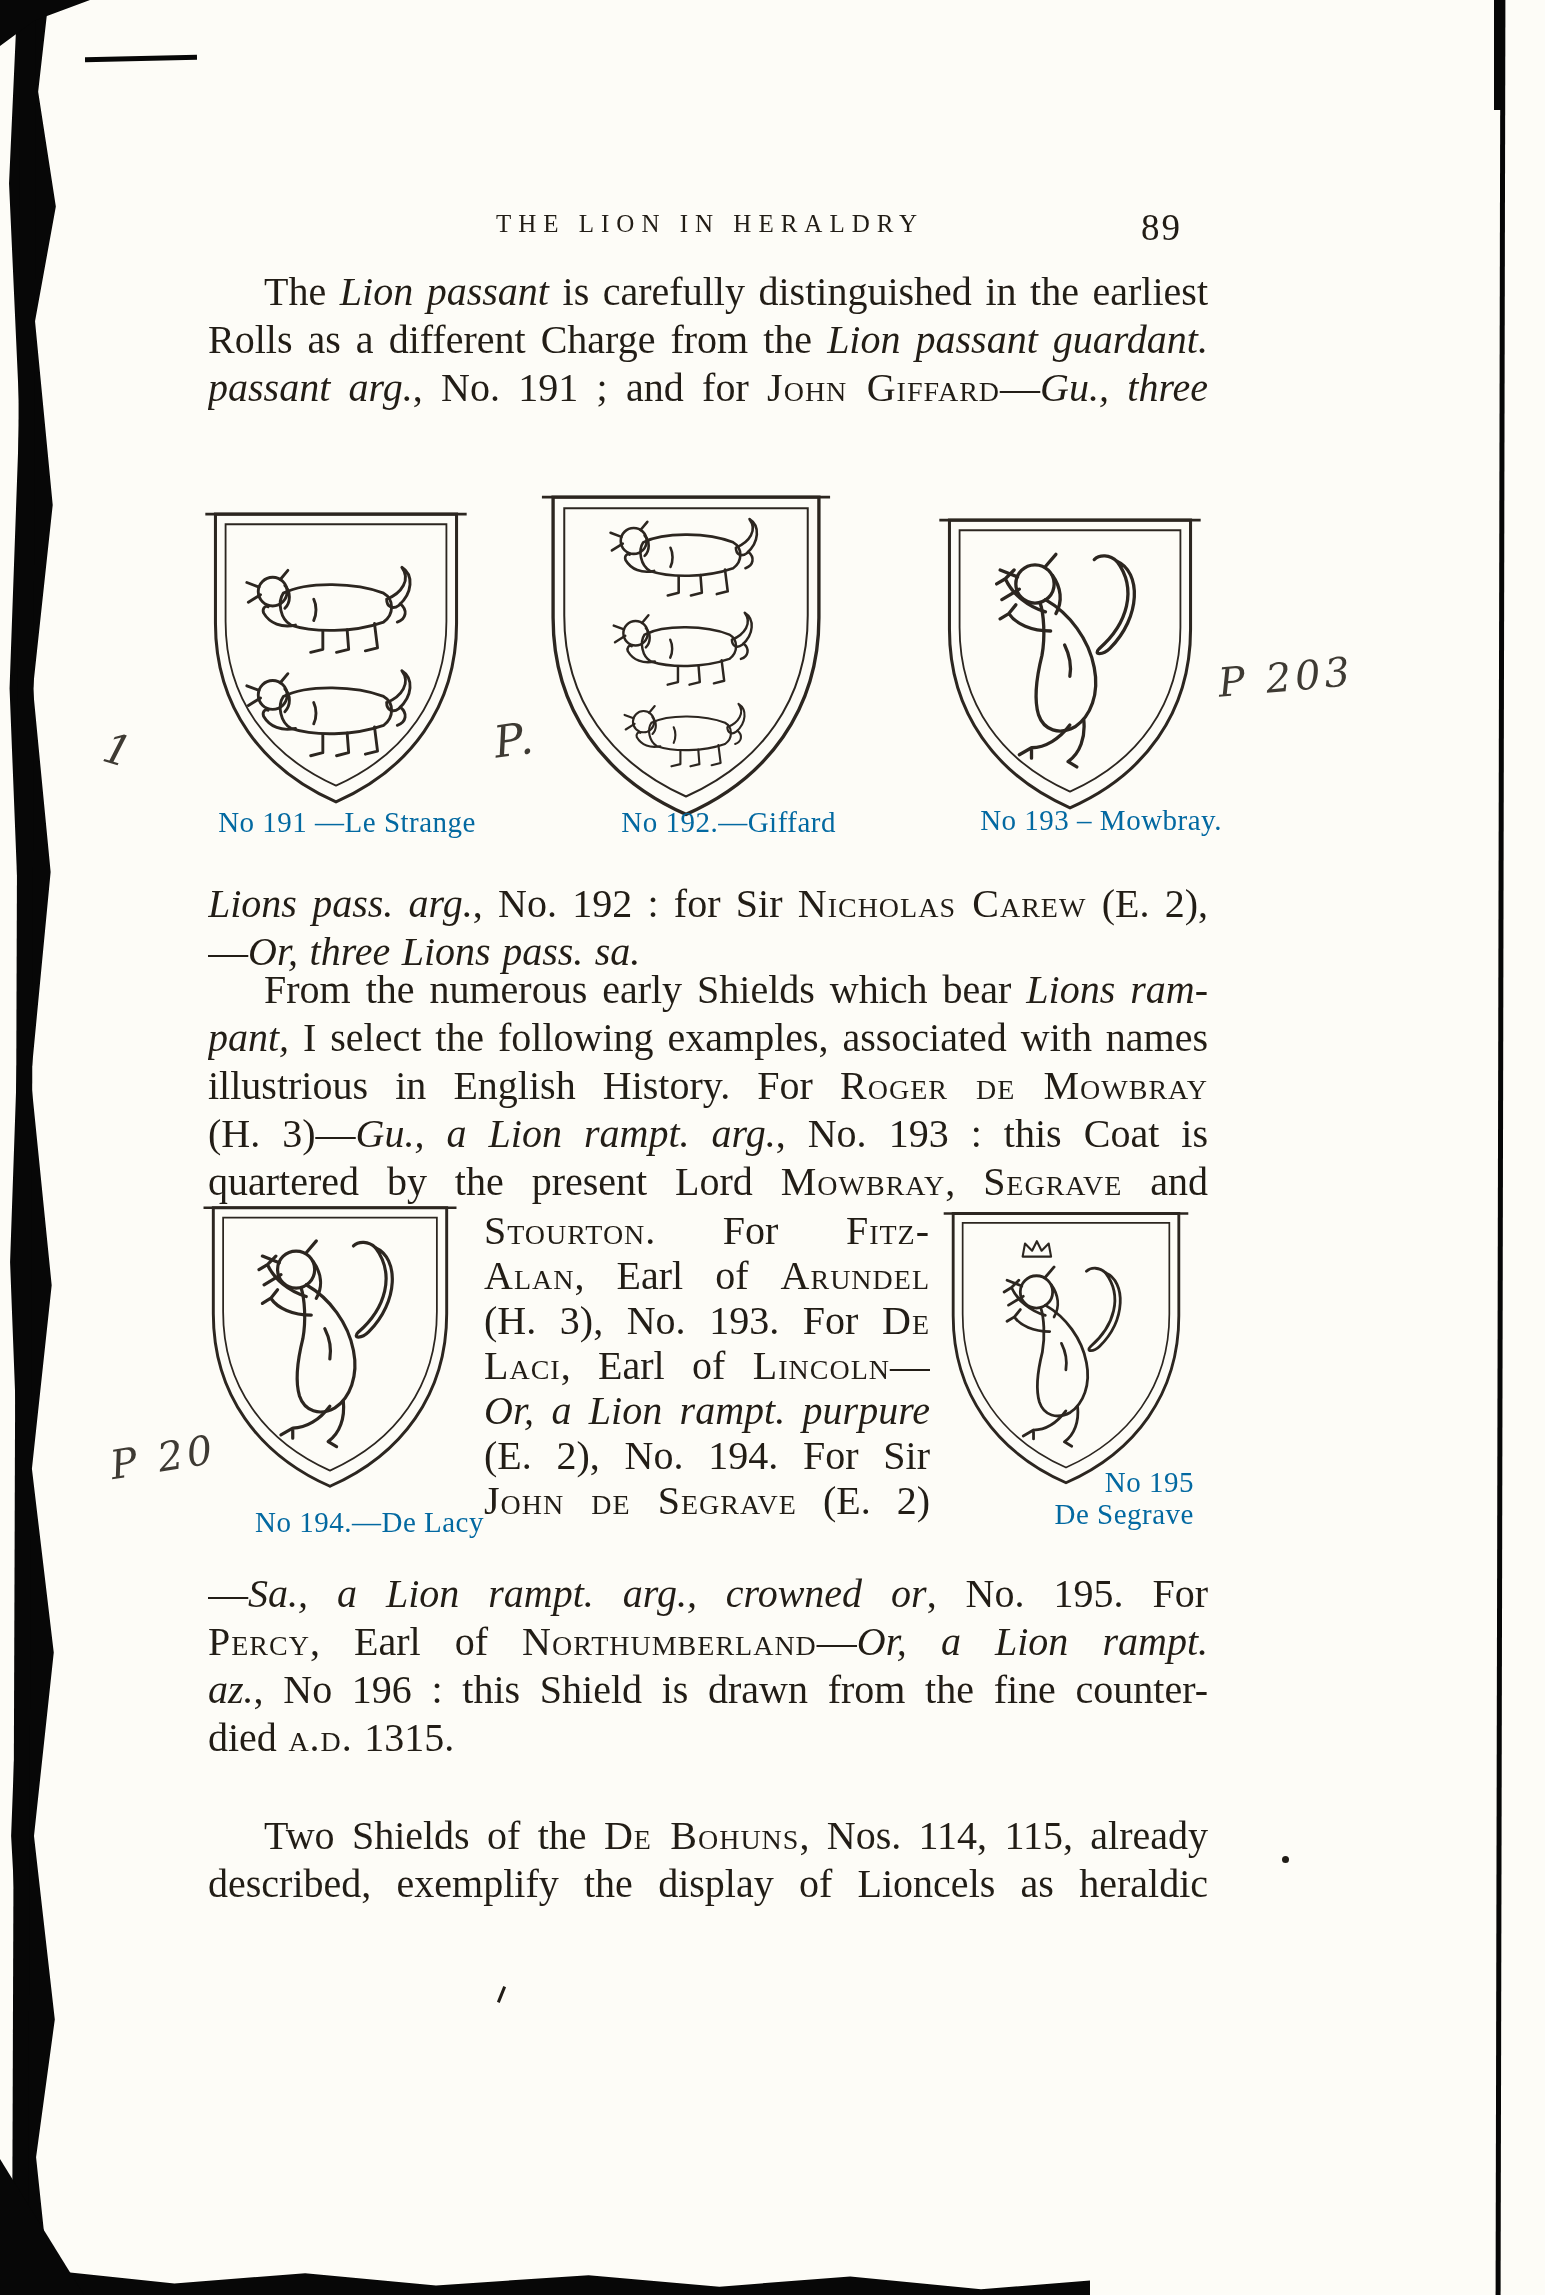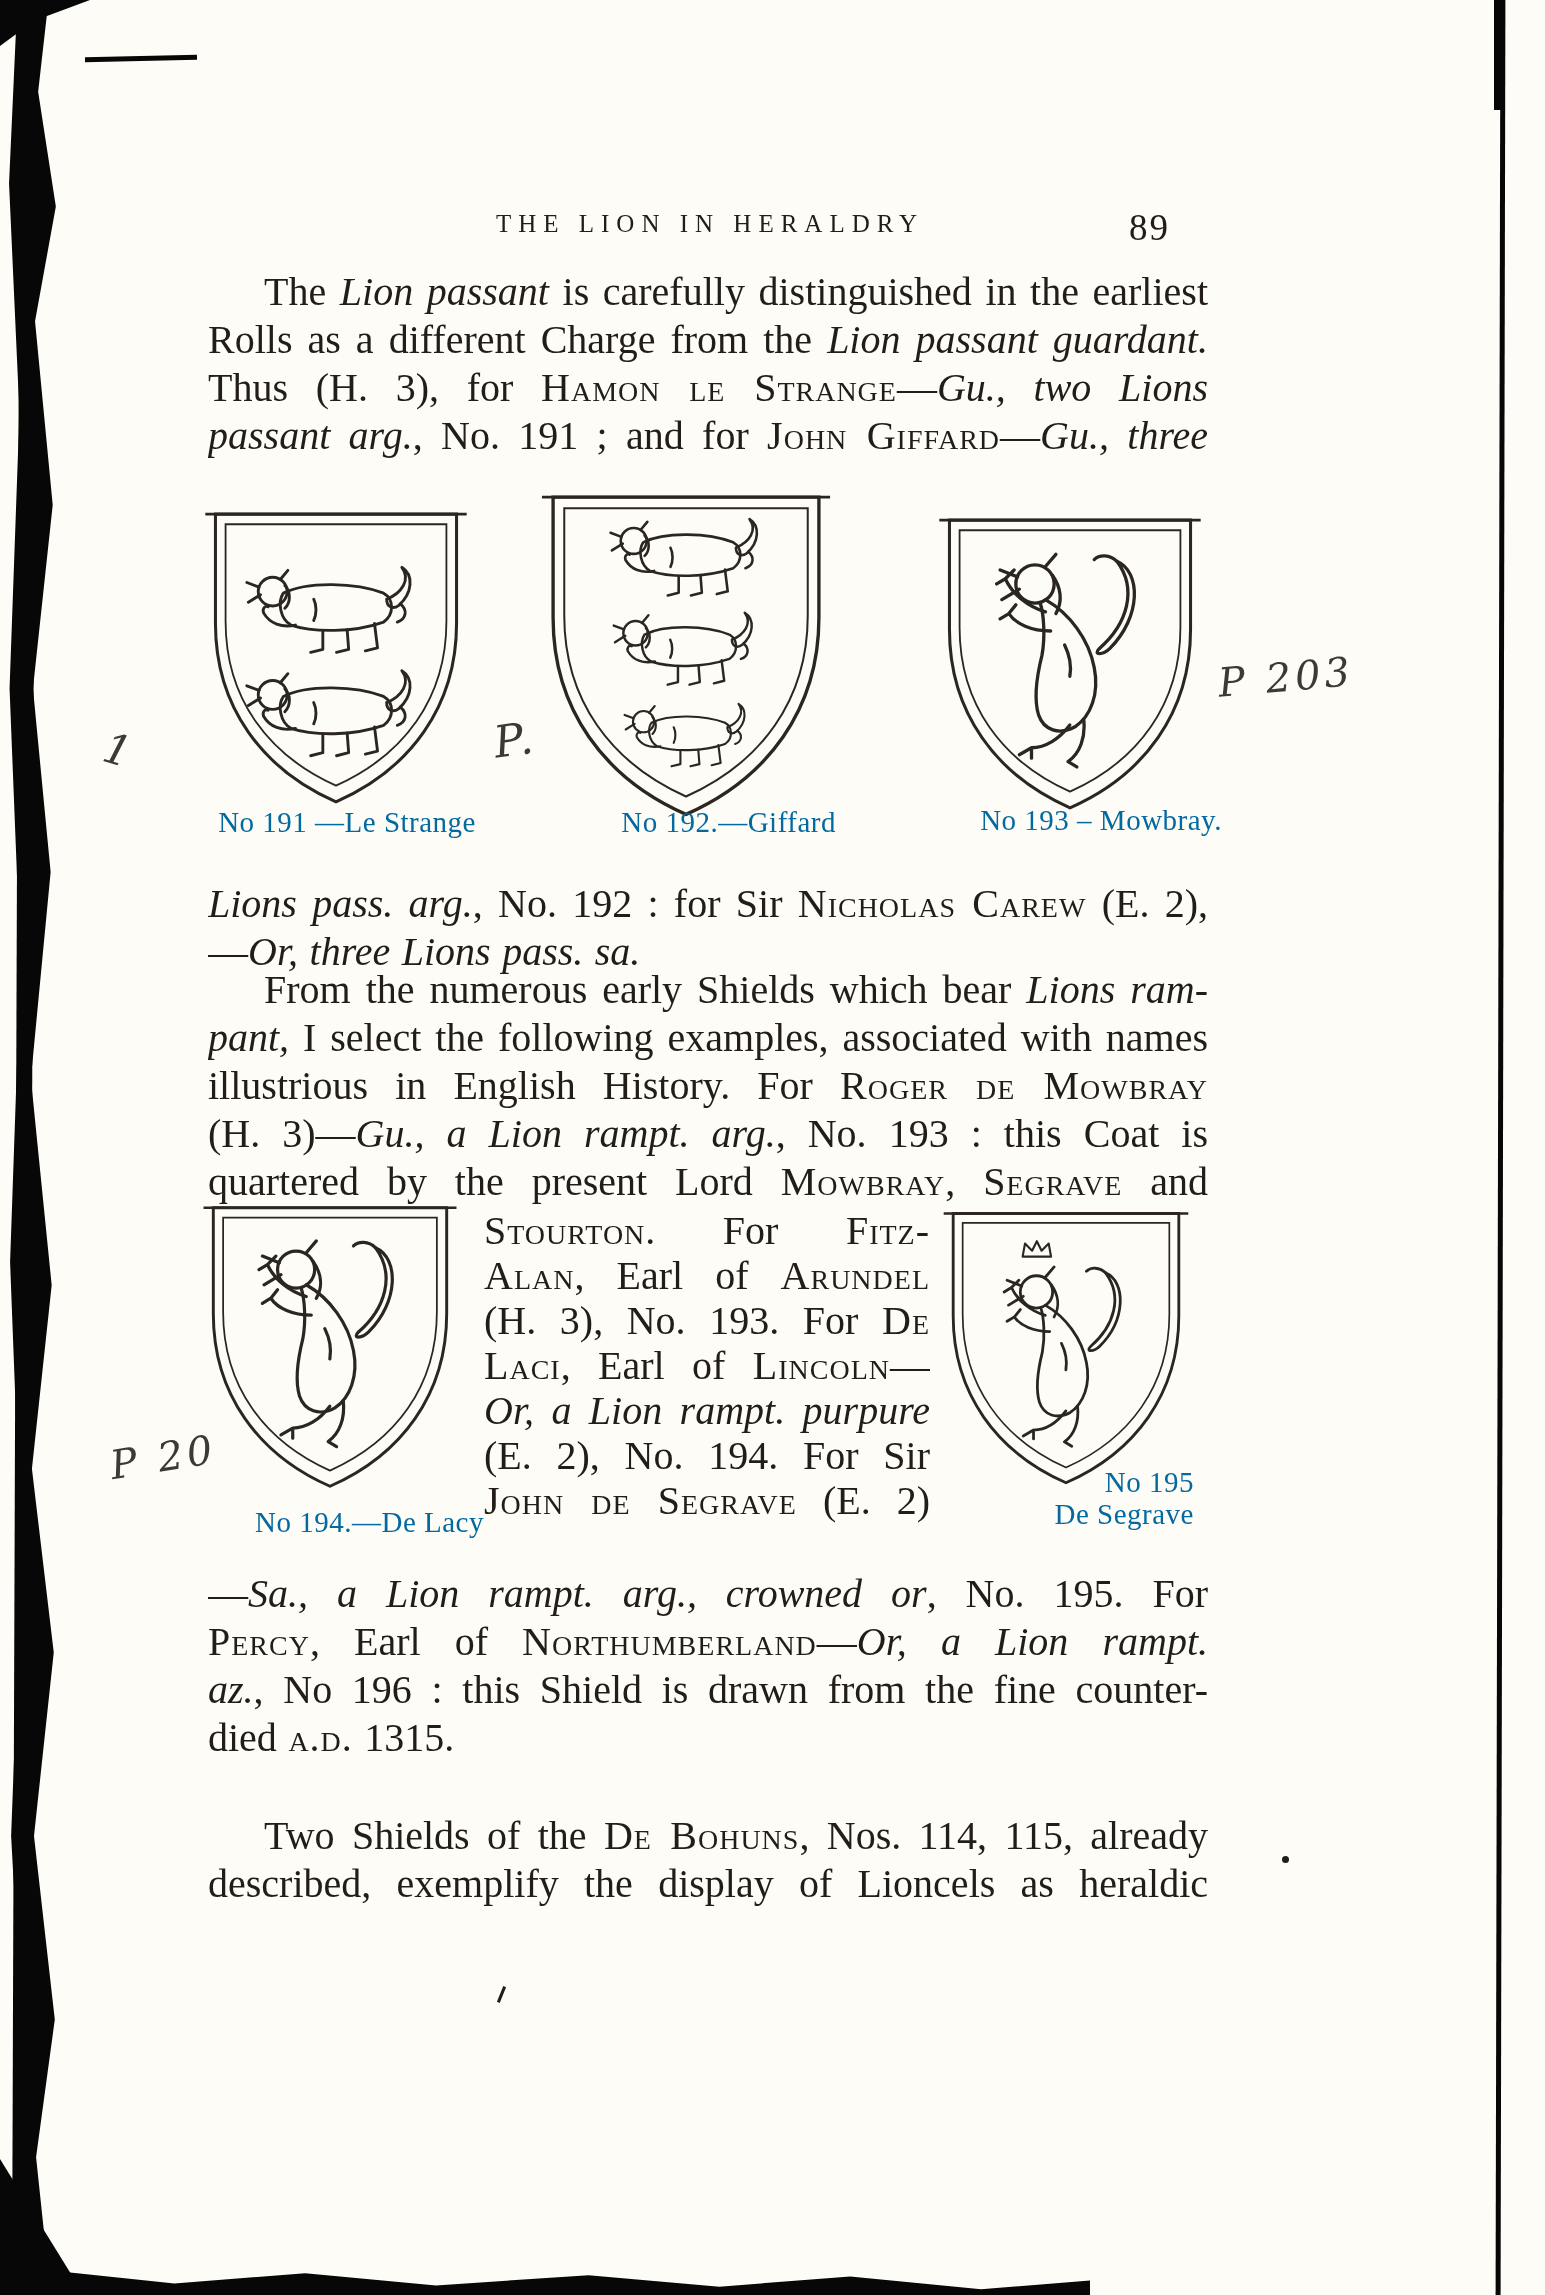--- a/index.html
+++ b/index.html
@@ -21,21 +21,21 @@
     text-align: justify; text-align-last: justify;
     overflow: hidden; word-spacing: 1.5px;
   }
   .line.last { text-align-last: left; }
   .line.indent { text-indent: 56px; }
   .it { font-style: italic; }
   .sc { font-variant: small-caps; letter-spacing: 1px; }
 
   .header { position: absolute; left: 208px; top: 210px; width: 1000px; height: 52px; }
   .header .title { position: absolute; left: 4px; right: 0; text-align: center; font-size: 25px; letter-spacing: 7px; }
-  .header .pagenum { position: absolute; right: 38px; top: -4px; font-size: 37px; letter-spacing: 2px; }
+  .header .pagenum { position: absolute; right: 26px; top: -4px; font-size: 37px; letter-spacing: 2px; }
 
   #p1a { top: 268px; }
   #p1b { top: 868px; margin-top: 12px; }
   #p2a { top: 966px; }
   #midcol { position: absolute; left: 484px; top: 1208px; width: 446px; }
   #midcol .line { line-height: 45px; height: 45px; }
   #p2b { top: 1570px; }
   #p3  { top: 1812px; }
 
   
@@ -148,21 +148,20 @@
   <div id="bottom-tick" class="artifact"></div>
 
   <div class="header">
     <div class="title">THE LION IN HERALDRY</div>
     <div class="pagenum">89</div>
   </div>
 
   <div class="textblock" id="p1a">
       <div class="line indent"><span>The </span><span class="it">Lion passant</span><span> is carefully distinguished in the earliest</span></div>
       <div class="line"><span>Rolls as a different Charge from the </span><span class="it">Lion passant guardant.</span></div>
-      <div class="line"><span>Thus (H. 3), for </span><span class="sc">Hamon le Strange</span><span>—</span><span class="it">Gu., two Lions</span></div>
       <div class="line"><span class="it">passant arg.</span><span>, No. 191 ; and for </span><span class="sc">John Giffard</span><span>—</span><span class="it">Gu., three</span></div>
     </div>
   <div class="textblock" id="p1b">
       <div class="line"><span class="it">Lions pass. arg.</span><span>, No. 192 : for Sir </span><span class="sc">Nicholas Carew</span><span> (E. 2),</span></div>
       <div class="line last"><span>—</span><span class="it">Or, three Lions pass. sa.</span></div>
     </div>
   <div class="textblock" id="p2a">
       <div class="line indent"><span>From the numerous early Shields which bear </span><span class="it">Lions ram-</span></div>
       <div class="line"><span class="it">pant,</span><span> I select the following examples, associated with names</span></div>
       <div class="line"><span>illustrious in English History.  For </span><span class="sc">Roger de Mowbray</span></div>

